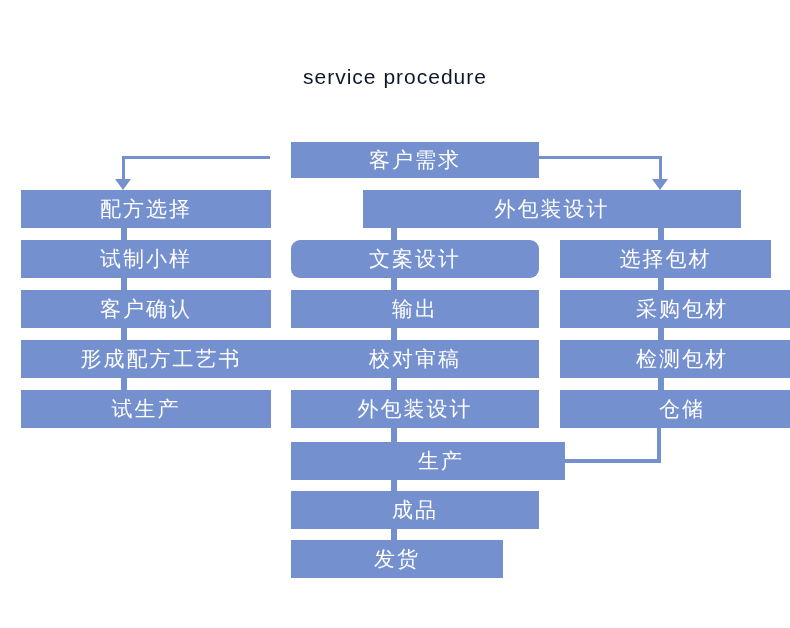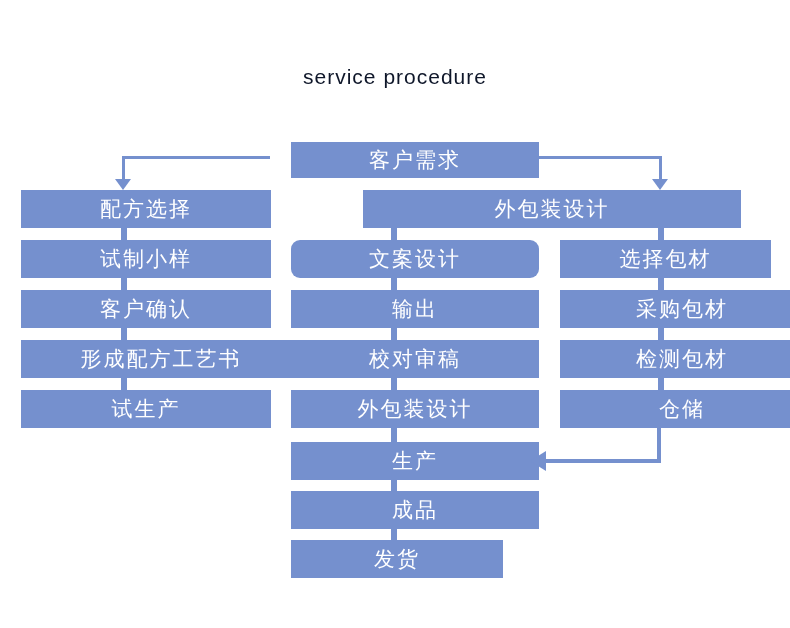--- a/index.html
+++ b/index.html
@@ -53,21 +53,21 @@
   <div class="line" style="left:121px;top:278px;width:6px;height:12px;"></div>
   <div class="line" style="left:121px;top:328px;width:6px;height:12px;"></div>
   <div class="line" style="left:121px;top:378px;width:6px;height:12px;"></div>
 
   <div class="box" style="left:342px;top:190px;width:378px;">外包装设计</div>
 
   <div class="box" style="left:270px;top:240px;width:248px;border-radius:9px;">文案设计</div>
   <div class="box" style="left:270px;top:290px;width:248px;">输出</div>
   <div class="box" style="left:270px;top:340px;width:248px;">校对审稿</div>
   <div class="box" style="left:270px;top:390px;width:248px;">外包装设计</div>
-  <div class="box" style="left:270px;top:442px;width:248px;">生产</div>
+  <div class="box" style="left:270px;top:442px;width:248px;padding-left:26px;">生产</div>
   <div class="box" style="left:270px;top:491px;width:248px;">成品</div>
   <div class="box" style="left:270px;top:540px;width:212px;">发货</div>
 
   <div class="line" style="left:391px;top:228px;width:6px;height:12px;"></div>
   <div class="line" style="left:391px;top:278px;width:6px;height:12px;"></div>
   <div class="line" style="left:391px;top:328px;width:6px;height:12px;"></div>
   <div class="line" style="left:391px;top:378px;width:6px;height:12px;"></div>
   <div class="line" style="left:391px;top:428px;width:6px;height:14px;"></div>
   <div class="line" style="left:391px;top:480px;width:6px;height:11px;"></div>
   <div class="line" style="left:391px;top:529px;width:6px;height:11px;"></div>

